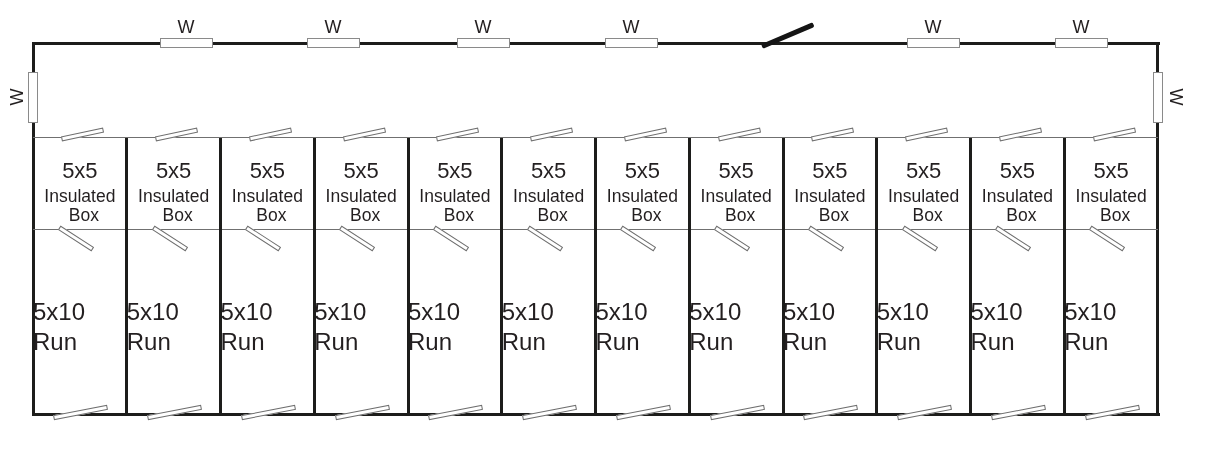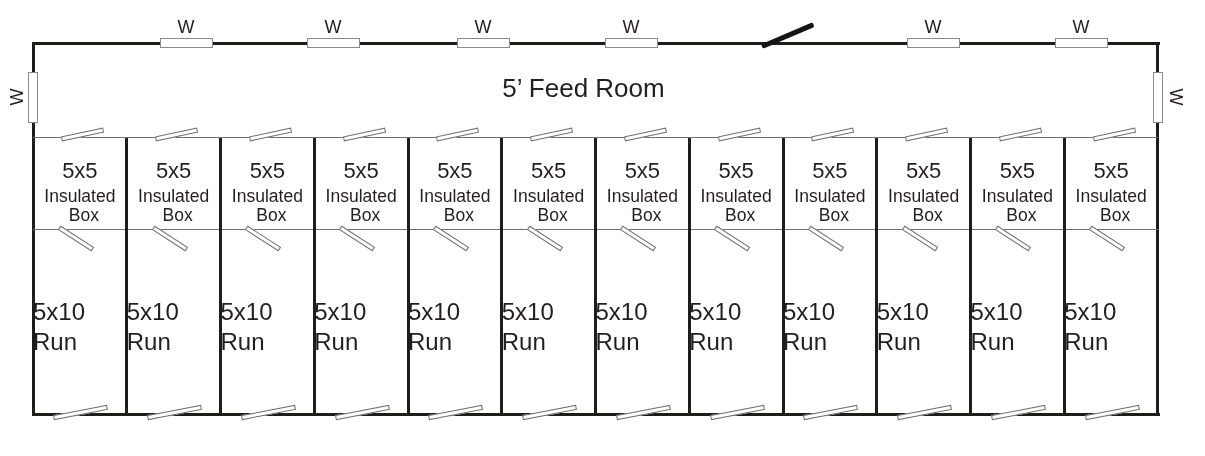--- a/index.html
+++ b/index.html
@@ -70,21 +70,20 @@
 <div class="plan" id="plan">
 
   <div class="wall" style="left:32px; top:42px; width:1128px; height:3px;"></div>
   <div class="wall" style="left:32px; top:413px; width:1128px; height:3px;"></div>
   <div class="wall" style="left:32px; top:42px; width:3px; height:374px;"></div>
   <div class="wall" style="left:1156px; top:42px; width:3px; height:374px;"></div>
 
   <div class="thin-line" style="left:33px; top:137px; width:1125px;"></div>
   <div class="thin-line" style="left:33px; top:229px; width:1125px;"></div>
 
-  <div class="feed-label">5’ Feed Room</div>
 
   <div class="door-leaf"></div>
 
 <div class="window" style="left: 159.5px; top: 38px; width: 53px; height: 10px;"></div>
     <div class="w-label" style="left: 166px; top: 17px; width: 40px;">W</div>
     <div class="window" style="left: 306.5px; top: 38px; width: 53px; height: 10px;"></div>
     <div class="w-label" style="left: 313px; top: 17px; width: 40px;">W</div>
     <div class="window" style="left: 456.5px; top: 38px; width: 53px; height: 10px;"></div>
     <div class="w-label" style="left: 463px; top: 17px; width: 40px;">W</div>
     <div class="window" style="left: 604.5px; top: 38px; width: 53px; height: 10px;"></div>

